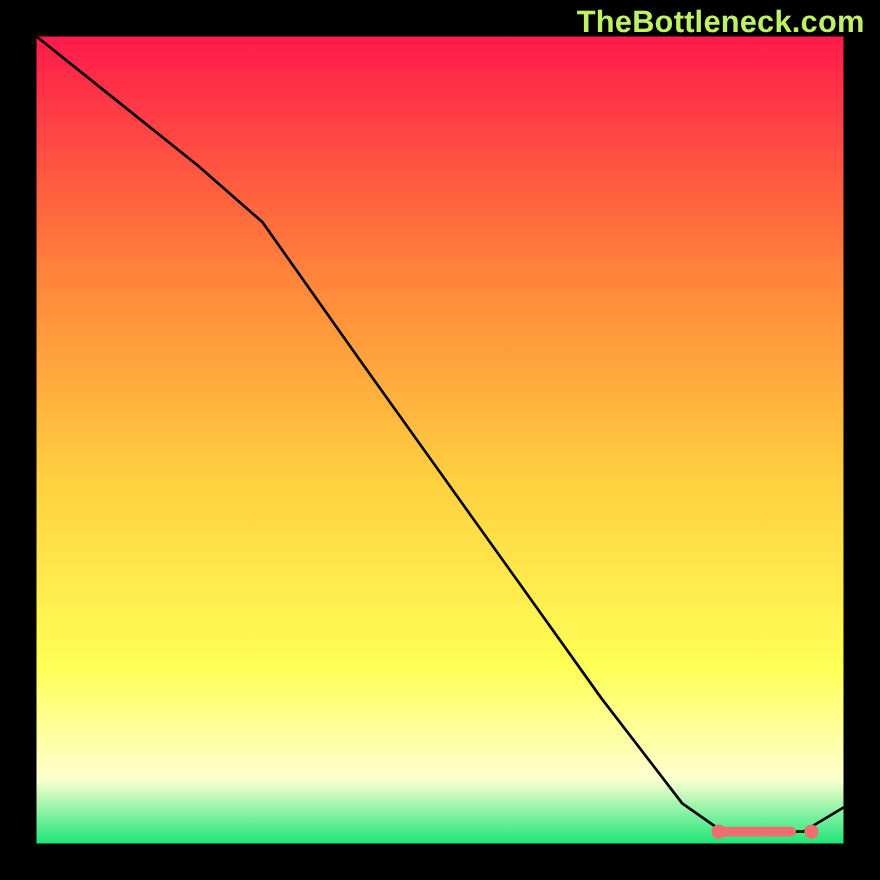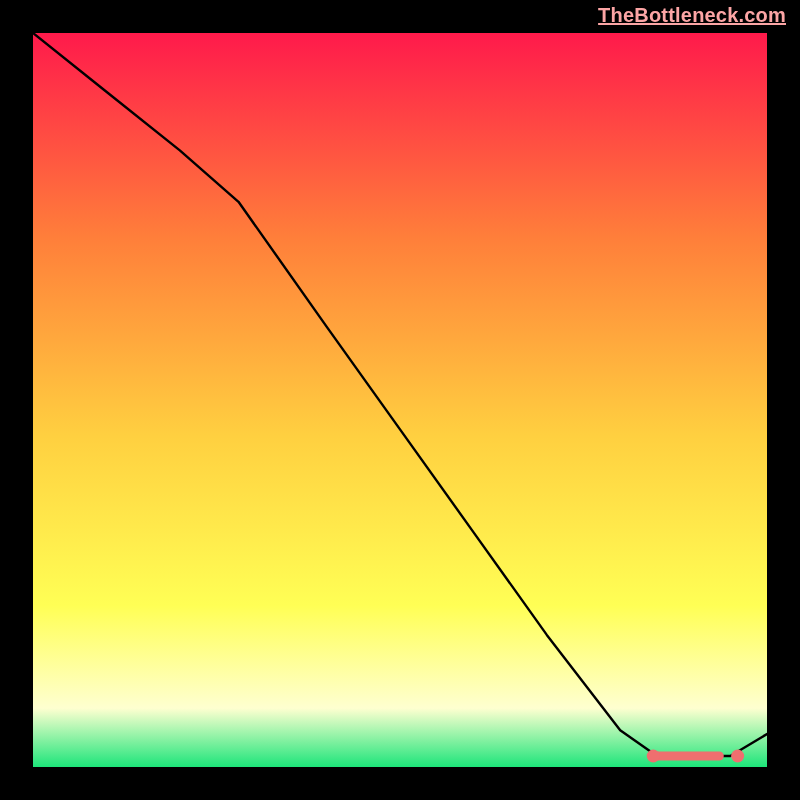--- a/index.html
+++ b/index.html
@@ -14,26 +14,25 @@
   .frame {
     position: relative;
     width: 800px;
     height: 800px;
     background: #000;
   }
   .watermark {
     position: absolute;
     top: 4px;
     right: 14px;
-    color: #fca5a5;
-    font-size: 20px;
+    color: #bef264;
+    font-size: 28px;
     font-weight: 600;
     letter-spacing: 0.2px;
     user-select: none;
-    text-decoration: underline;
   }
   .plot {
     position: absolute;
     left: 33px;
     top: 33px;
     width: 734px;
     height: 734px;
   }
   .plot svg {
     display: block;

